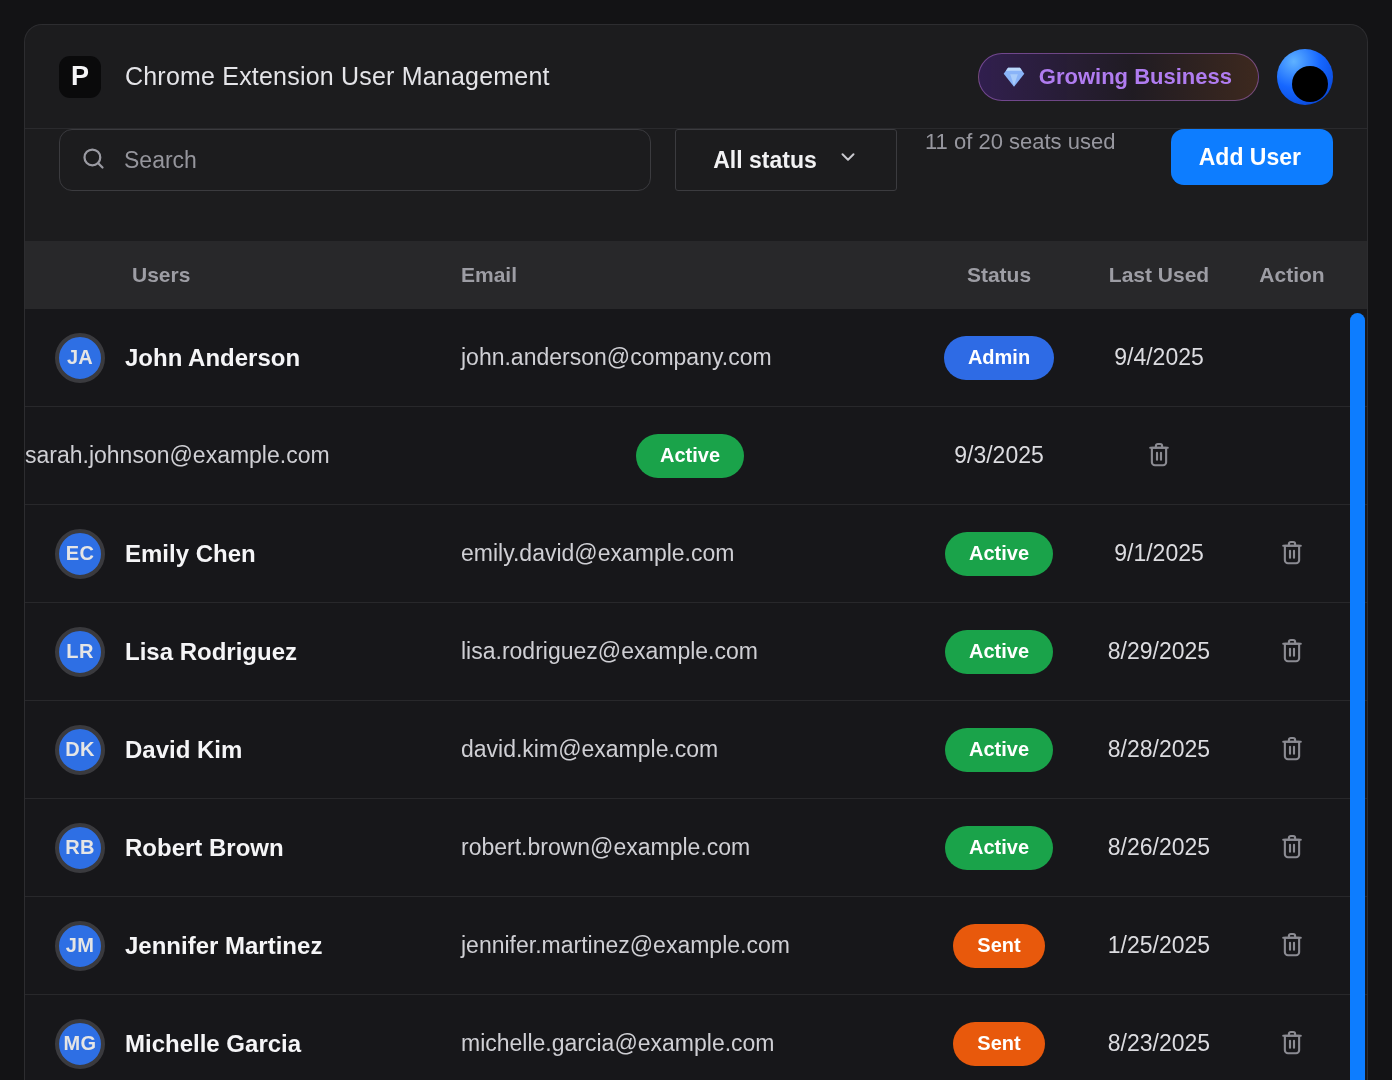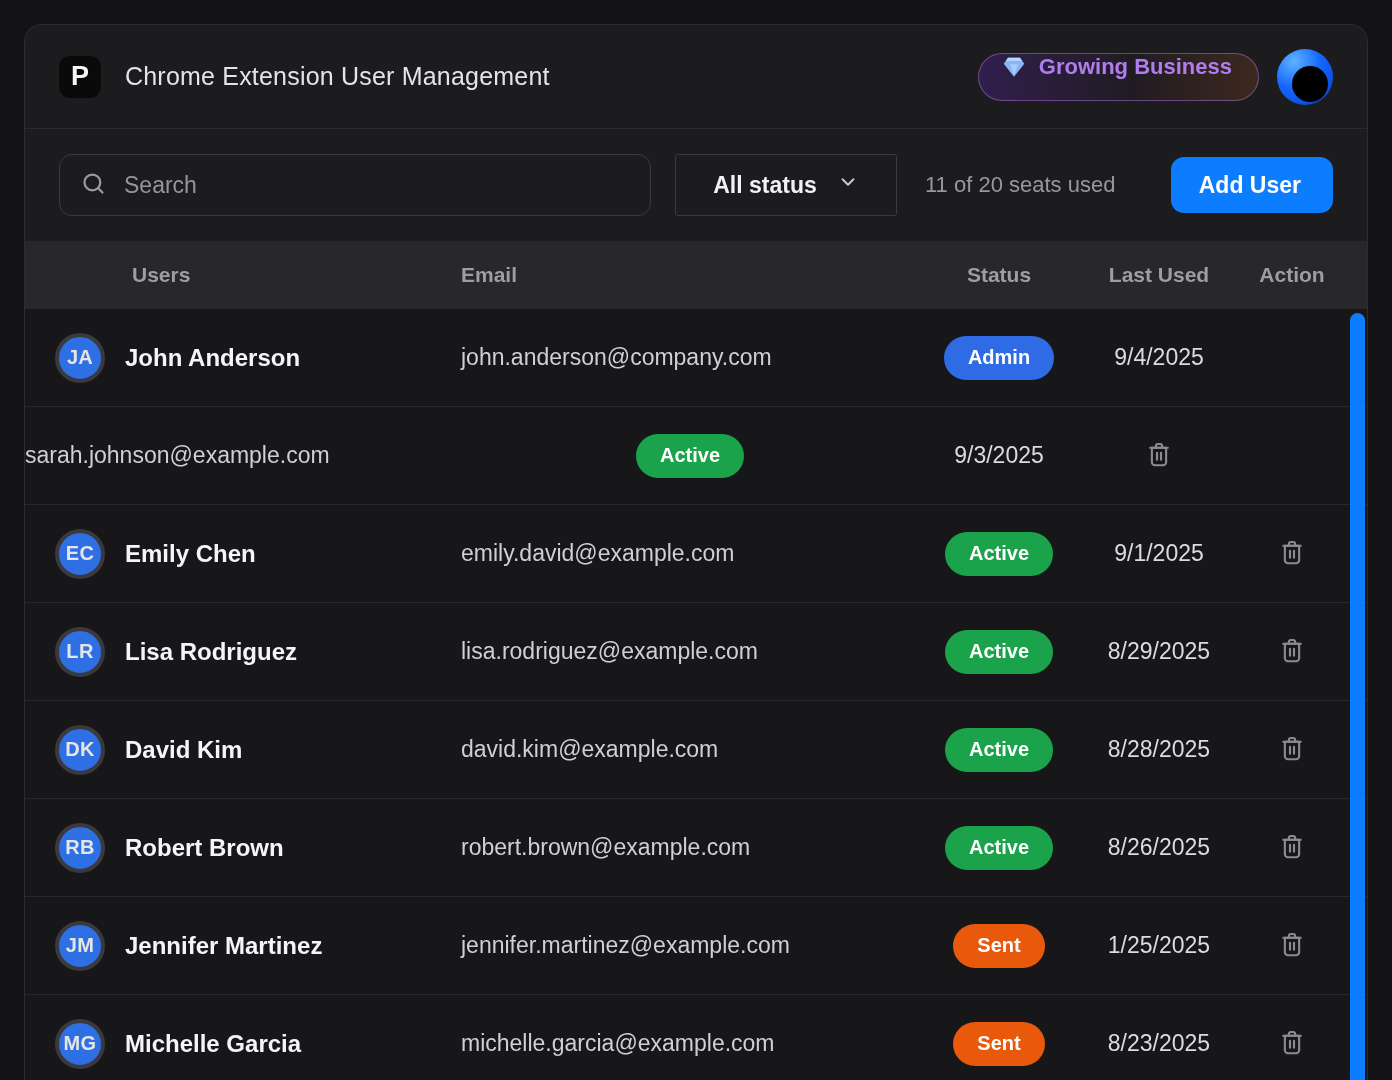--- a/index.html
+++ b/index.html
@@ -28,39 +28,39 @@
     width:42px; height:42px; border-radius:11px;
     background:#0a0a0b;
     display:flex; align-items:center; justify-content:center;
     font-size:27px; font-weight:700; color:#f5f5f7;
   }
   .page-title { font-size:25px; font-weight:500; color:#e4e4e8; margin-left:24px; letter-spacing:.2px; }
   .header-right { margin-left:auto; display:flex; align-items:center; gap:18px; }
   .plan-badge {
     height:48px; border-radius:24px;
     padding:0 26px 0 22px;
-    display:flex; align-items:flex-start; gap:12px;
+    display:flex; align-items:center; gap:12px;
     border:1.5px solid rgba(170,105,200,.55);
     background:linear-gradient(90deg, rgba(109,40,217,.26) 0%, rgba(55,30,58,.18) 55%, rgba(194,93,32,.20) 100%);
     font-size:22px; font-weight:700;
     cursor:pointer;
   }
   .plan-badge svg { display:block; }
   .profile-avatar {
     width:56px; height:56px; border-radius:50%;
     background:radial-gradient(circle at 30% 22%, #5fb2ff 0%, #1667ff 45%, #0847d8 85%);
     position:relative; cursor:pointer;
   }
   .profile-avatar::after {
     content:""; position:absolute;
     width:36px; height:36px; border-radius:50%;
     background:#000; left:15px; top:17px;
   }
   
-  .toolbar { height:112px; display:flex; align-items:center; padding:0 34px; }
+  .toolbar { height:112px; display:flex; padding:0 34px; }
   .search-box {
     width:592px; height:62px; border-radius:13px;
     border:1.5px solid #3b3b3f;
     display:flex; align-items:center; padding:0 20px; gap:17px;
     background:transparent;
   }
   .search-box svg { flex:0 0 auto; }
   .search-box input {
     flex:1; background:transparent; border:none; outline:none;
     font-family:inherit; font-size:23px; color:#e8e8ea;

